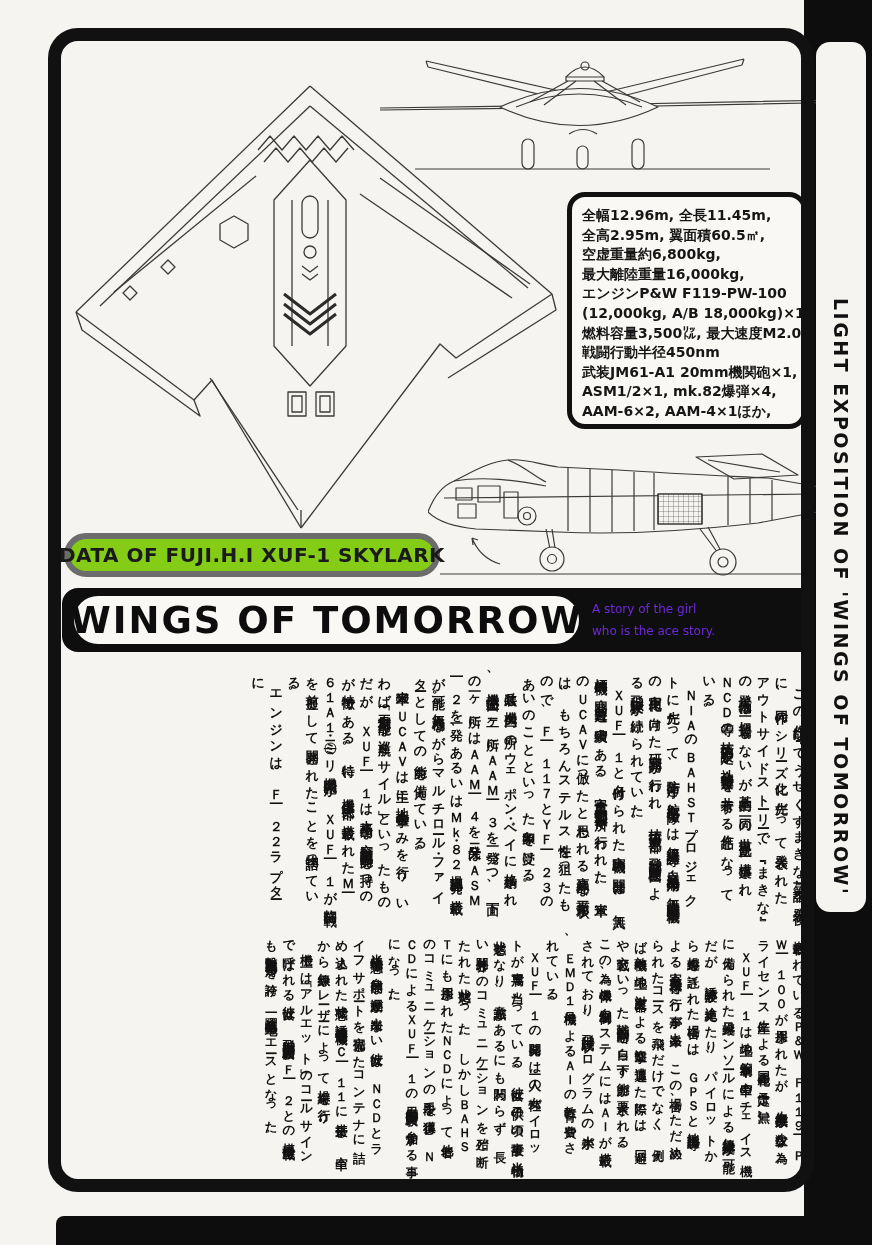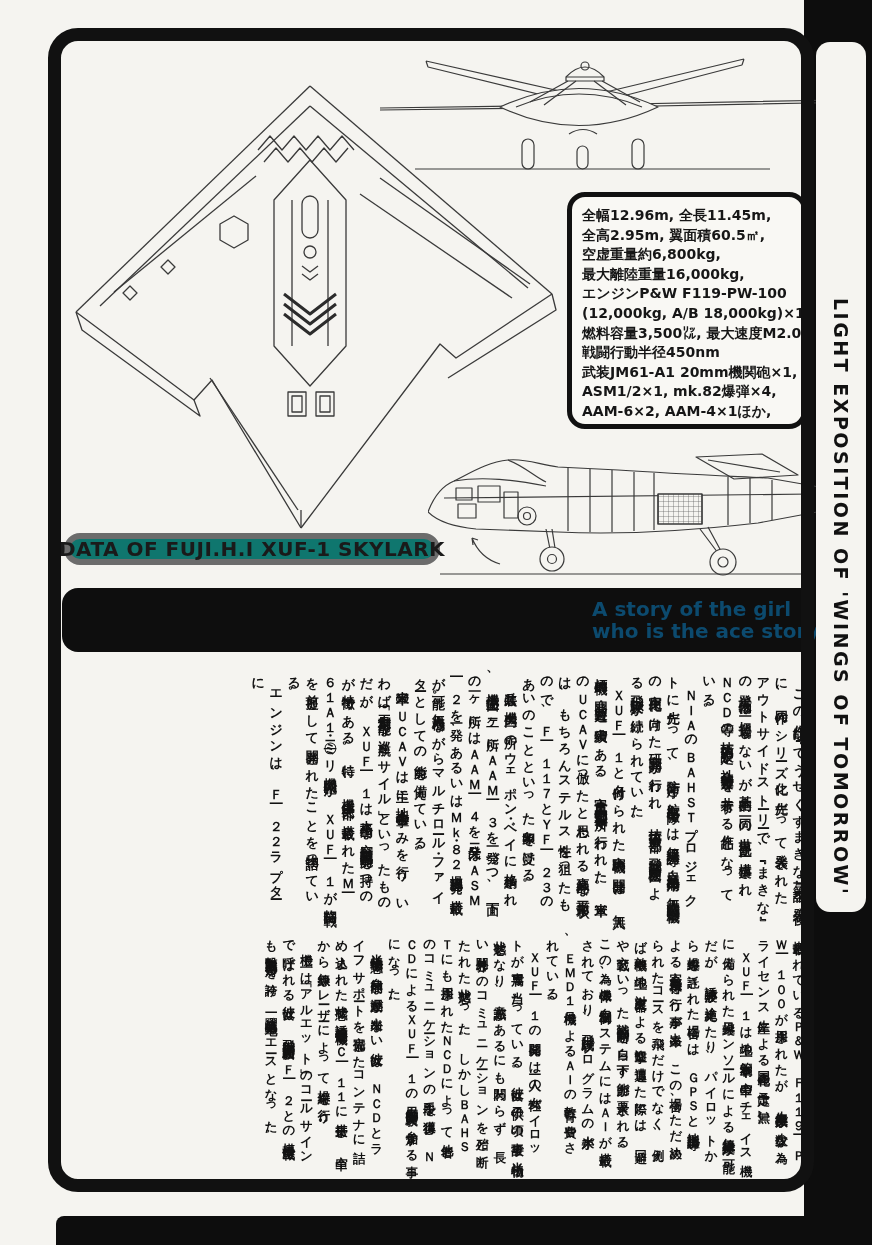--- a/index.html
+++ b/index.html
@@ -33,33 +33,33 @@
     left:567px;top:192px;width:240px;height:237px;box-sizing:border-box;
     border:5px solid #111;border-radius:18px;background:#f9f8f4;
     padding:9px 10px;
   }
   .spec-box div{
     font-size:14px;line-height:19.6px;font-weight:600;white-space:nowrap;
     font-family:"DejaVu Sans",sans-serif;
   }
   
   .data-banner{
-    left:64px;top:533px;width:376px;height:32px;box-sizing:border-box;
-    border:6px solid #6c6c6c;border-radius:23px;background:#0f766e;
+    left:64px;top:533px;width:376px;height:44px;box-sizing:border-box;
+    border:6px solid #6c6c6c;border-radius:23px;background:#84cc16;
     display:flex;align-items:center;justify-content:center;
   }
   .data-banner span{font-weight:700;font-size:20px;letter-spacing:0.5px;color:#1a1a1a;white-space:nowrap;}
   
   .title-bar{left:62px;top:588px;width:752px;height:64px;background:#0e0e0e;border-radius:16px 0 0 16px;}
   .title-pill{
     left:74px;top:596px;width:505px;height:48px;background:#f9f8f4;border-radius:24px;
     display:flex;align-items:center;justify-content:center;
   }
   .title-pill span{font-weight:700;font-size:37px;letter-spacing:2px;color:#0d0d0d;white-space:nowrap;}
-  .subtitle{left:592px;top:598px;color:#0c4a6e;font-weight:700;font-size:20px;line-height:22px;}
+  .subtitle{left:592px;top:598px;color:#6d28d9;font-weight:400;font-size:12px;line-height:22px;}
   
   .band{
     writing-mode:vertical-rl;text-orientation:upright;
     line-break:anywhere;word-break:break-all;
     color:#121212;font-weight:600;
     font-family:"DejaVu Sans",sans-serif;
   }
   .band p{margin:0;padding:0;text-indent:1em;}
   .band-upper{left:62px;top:668px;width:746px;height:242px;font-size:13px;letter-spacing:2px;line-height:18.05px;}
   .band-lower{left:62px;top:931px;width:746px;height:227px;font-size:12.5px;letter-spacing:1.6px;line-height:17.6px;}
@@ -180,20 +180,23 @@
       <path d="M44,102 Q52,122 72,128 M44,102 l1,7 M44,102 l6,2"></path>
       <path d="M12,138 L374,138" stroke-width="1"></path>
     </g>
   </svg>
 
   <div class="abs data-banner">
     <span>DATA OF FUJI.H.I XUF-1 SKYLARK</span>
   </div>
 
   <div class="abs title-bar"></div>
+  <div class="abs title-pill">
+    <span>WINGS OF TOMORROW</span>
+  </div>
   <div class="abs subtitle">
     <div>A story of the girl</div>
     <div>who is the ace story.</div>
   </div>
 
   <div class="abs band band-upper">
       <p>この作品は『でうせくすまきな』第一話を発表後に、同作のシリーズ化に先だって発表されたアウトサイドストーリーで、『まきな』の登場人物は一切登場しないが基本的に同一の世界観上に構築され、ＮＣＤ等の技術的設定や社会的背景等を共有する作品となっている。</p>
       <p>ＮＩＡのＢＡＨＳＴプロジェクトに先だって、防衛庁と航空自衛隊では無線誘導／自立航法兼用の無人戦闘攻撃機の実用化に向けた研究開発が行われ、技術研究本部と飛行開発実験団による飛行実験が続けられていた。</p>
       <p>ＸＵＦ―１と名付けられた実験機の開発は、無人標的機の開発・製造に実績のある、富士重工・宇都宮製作所で行われた。米軍のＵＣＡＶに倣ったと思われる直線的な平面形状は、もちろんステルス性を狙ったもので、Ｆ―１１７とＹＦ―２３のあいのことといった印象を受ける。</p>
       <p>兵装は機内三ヶ所のウェポン・ベイに格納され、機体上面の二ヶ所にＡＡＭ―３を一発づつ、下面の一ヶ所にはＡＡＭ―４を二発又はＡＳＭ―２を一発、あるいはＭｋ・８２爆弾四発の搭載が可能。無人機ながらマルチロール・ファイターとしての能力を備えている。</p>

